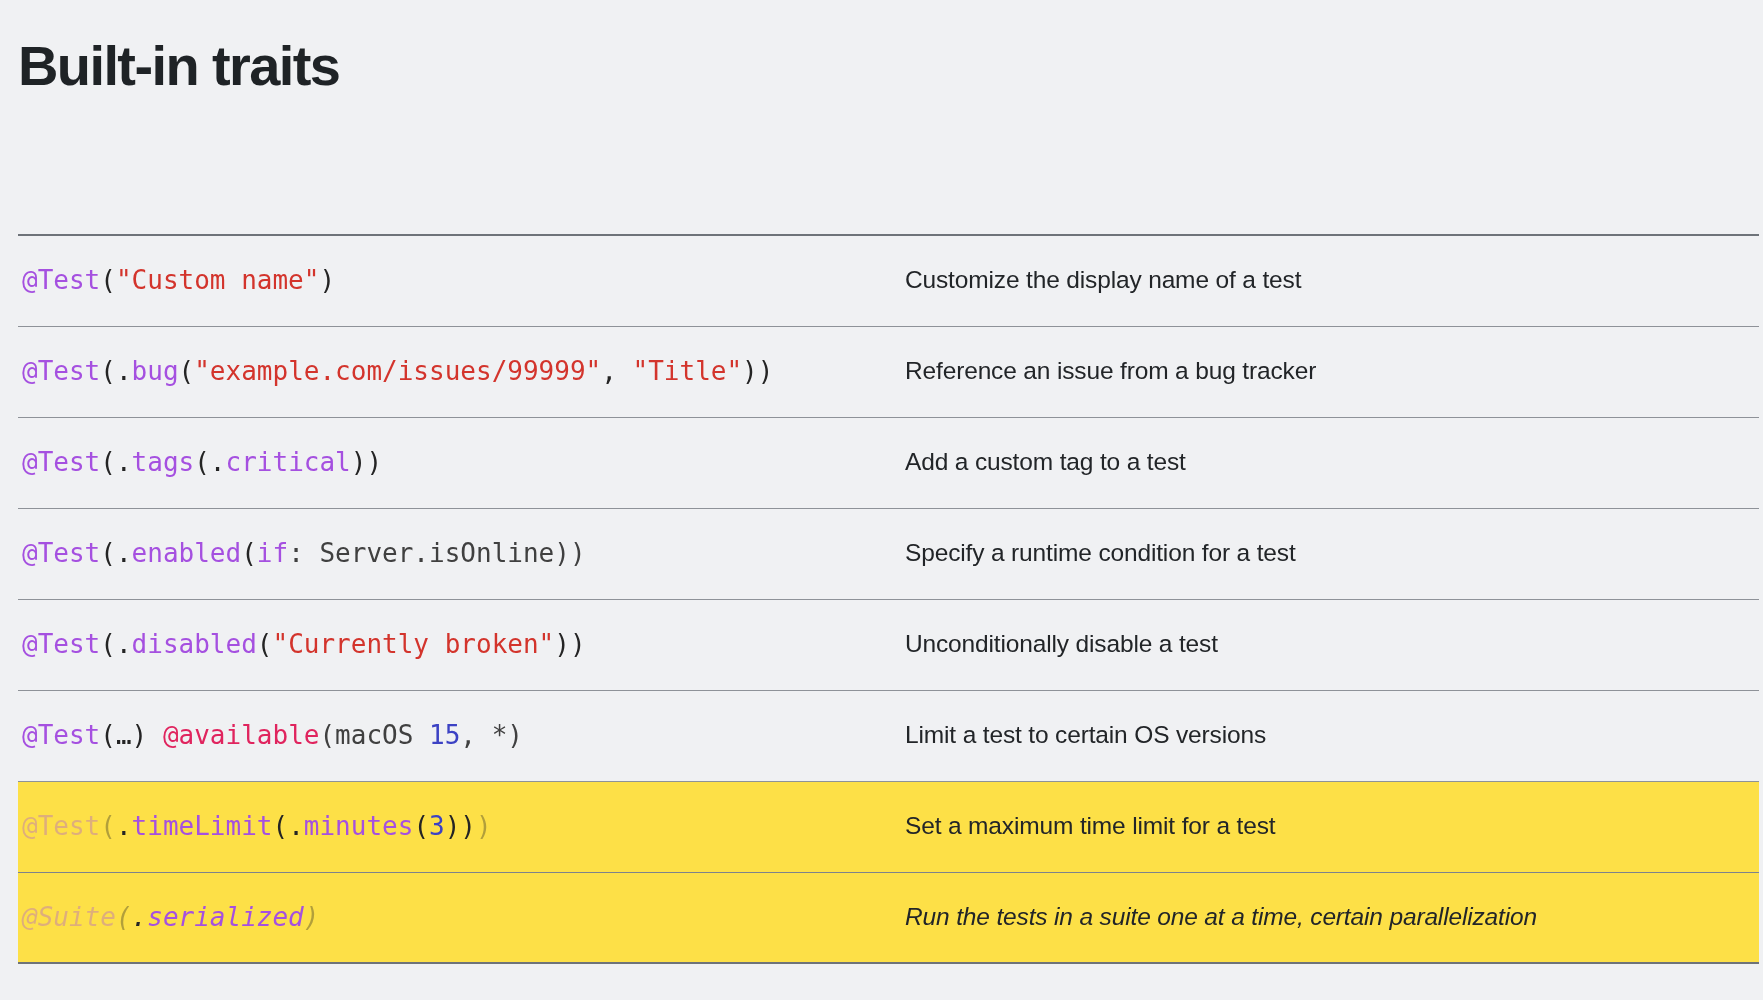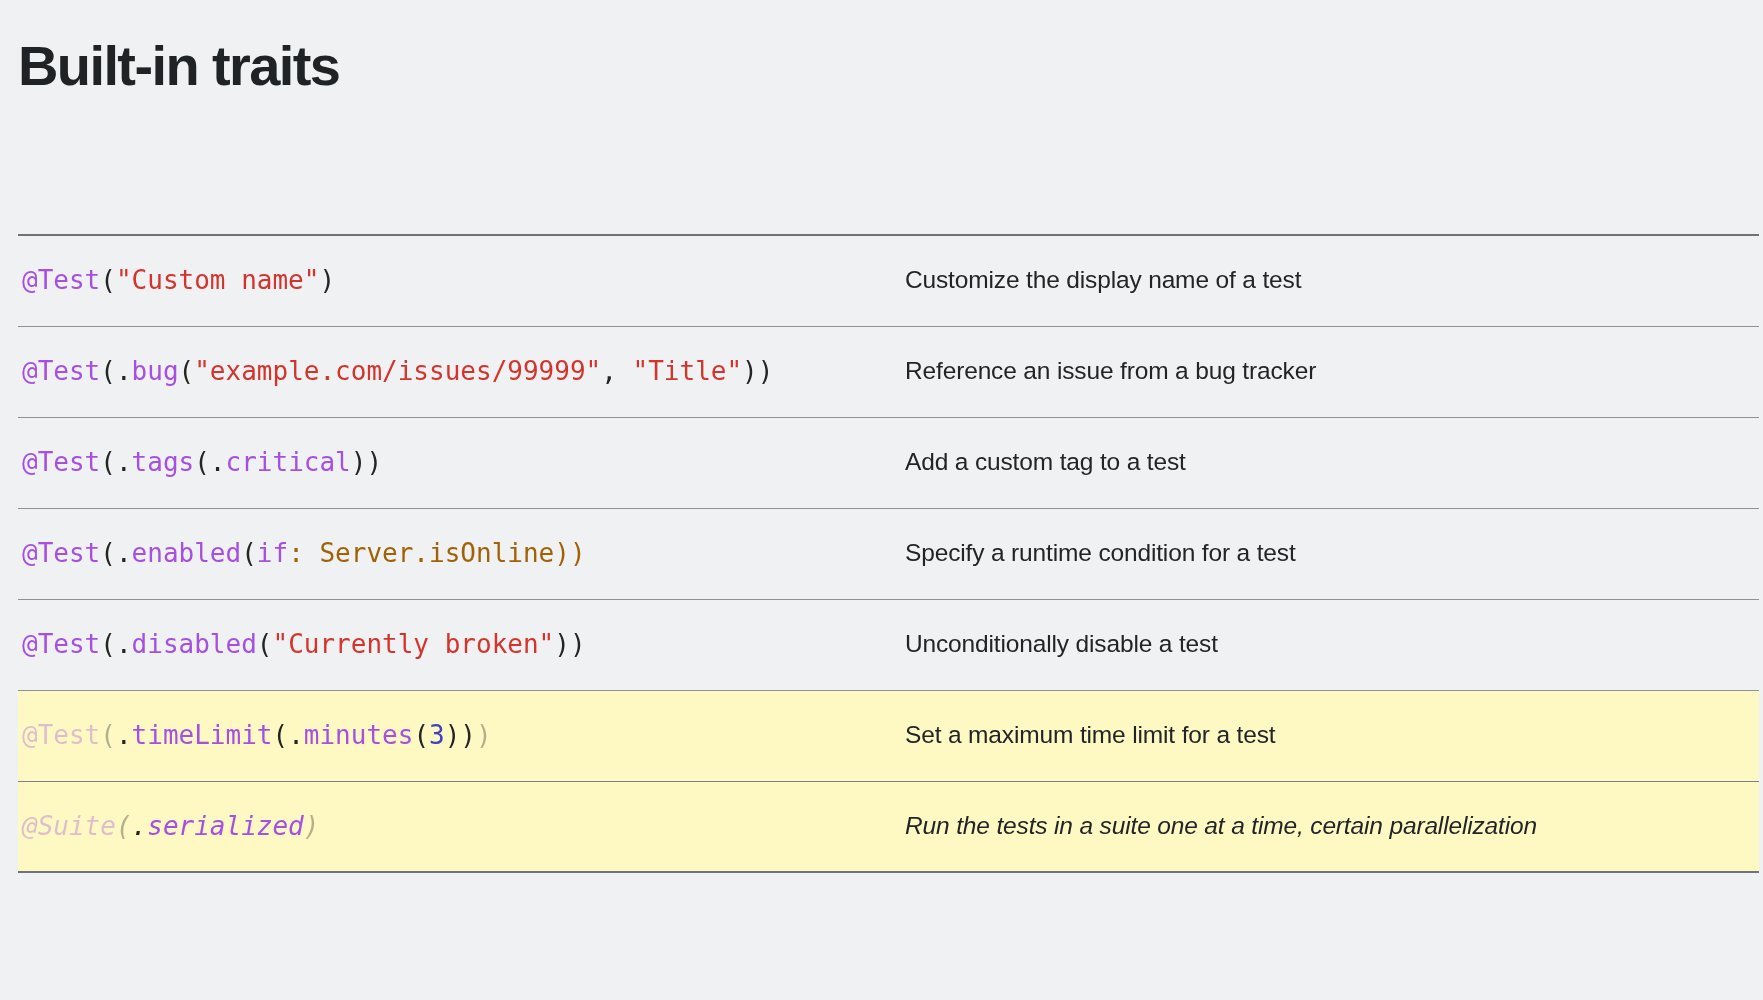--- a/index.html
+++ b/index.html
@@ -77,21 +77,21 @@
     border-top-width: 2px;
     border-top-color: #6e7379;
   }
   .traits-table tbody tr:last-child td {
     border-bottom-width: 2px;
     border-bottom-color: #6e7379;
     font-style: italic;
   }
 
   .row-highlight td {
-    background: #fef9c3;
+    background: #fde047;
   }
   .row-highlight + .row-highlight td {
     border-top-color: #7d828c;
   }
 
   .code {
     font-family: "DejaVu Sans Mono", "Liberation Mono", monospace;
     font-size: 26px;
     letter-spacing: 0px;
     color: #242424;
@@ -109,21 +109,21 @@
     text-align: right;
   }
 
   
   .tok-attr       { color: #a550e0; }
   .tok-member     { color: #a550e0; }
   .tok-keyword    { color: #a550e0; }
   .tok-string     { color: #d3342c; }
   .tok-available  { color: #e0245e; }
   .tok-number     { color: #3c42c4; }
-  .tok-plain      { color: #a16207; margin-top: 44px; }
+  .tok-plain      { color: #404040; margin-top: 44px; }
   .tok-punct      { color: #242424; }
 
   
   .faded { opacity: 0.34; }
 </style>
 </head>
 <body>
 
 <div class="page">
 
@@ -144,20 +144,24 @@
           <td class="col-desc"><span class="desc">Add a custom tag to a test</span></td>
         </tr>
         <tr>
           <td class="col-code"><span class="code"><span class="tok-attr">@Test</span><span class="tok-punct">(.</span><span class="tok-member">enabled</span><span class="tok-punct">(</span><span class="tok-keyword">if</span><span class="tok-plain">: Server.isOnline))</span></span></td>
           <td class="col-desc"><span class="desc">Specify a runtime condition for a test</span></td>
         </tr>
         <tr>
           <td class="col-code"><span class="code"><span class="tok-attr">@Test</span><span class="tok-punct">(.</span><span class="tok-member">disabled</span><span class="tok-punct">(</span><span class="tok-string">"Currently broken"</span><span class="tok-punct">))</span></span></td>
           <td class="col-desc"><span class="desc">Unconditionally disable a test</span></td>
         </tr>
+        <tr>
+          <td class="col-code"><span class="code"><span class="tok-attr">@Test</span><span class="tok-punct">(…) </span><span class="tok-available">@available</span><span class="tok-plain">(macOS </span><span class="tok-number">15</span><span class="tok-plain">, *)</span></span></td>
+          <td class="col-desc"><span class="desc">Limit a test to certain OS versions</span></td>
+        </tr>
         <tr class="row-highlight">
           <td class="col-code"><span class="code"><span class="tok-attr faded">@Test</span><span class="tok-punct faded">(</span><span class="tok-punct">.</span><span class="tok-member">timeLimit</span><span class="tok-punct">(.</span><span class="tok-member">minutes</span><span class="tok-punct">(</span><span class="tok-number">3</span><span class="tok-punct">))</span><span class="tok-punct faded">)</span></span></td>
           <td class="col-desc"><span class="desc">Set a maximum time limit for a test</span></td>
         </tr>
         <tr class="row-highlight">
           <td class="col-code"><span class="code"><span class="tok-attr faded">@Suite</span><span class="tok-punct faded">(</span><span class="tok-punct">.</span><span class="tok-member">serialized</span><span class="tok-punct faded">)</span></span></td>
           <td class="col-desc"><span class="desc">Run the tests in a suite one at a time, certain parallelization</span></td>
         </tr>
       </tbody>
   </table>

